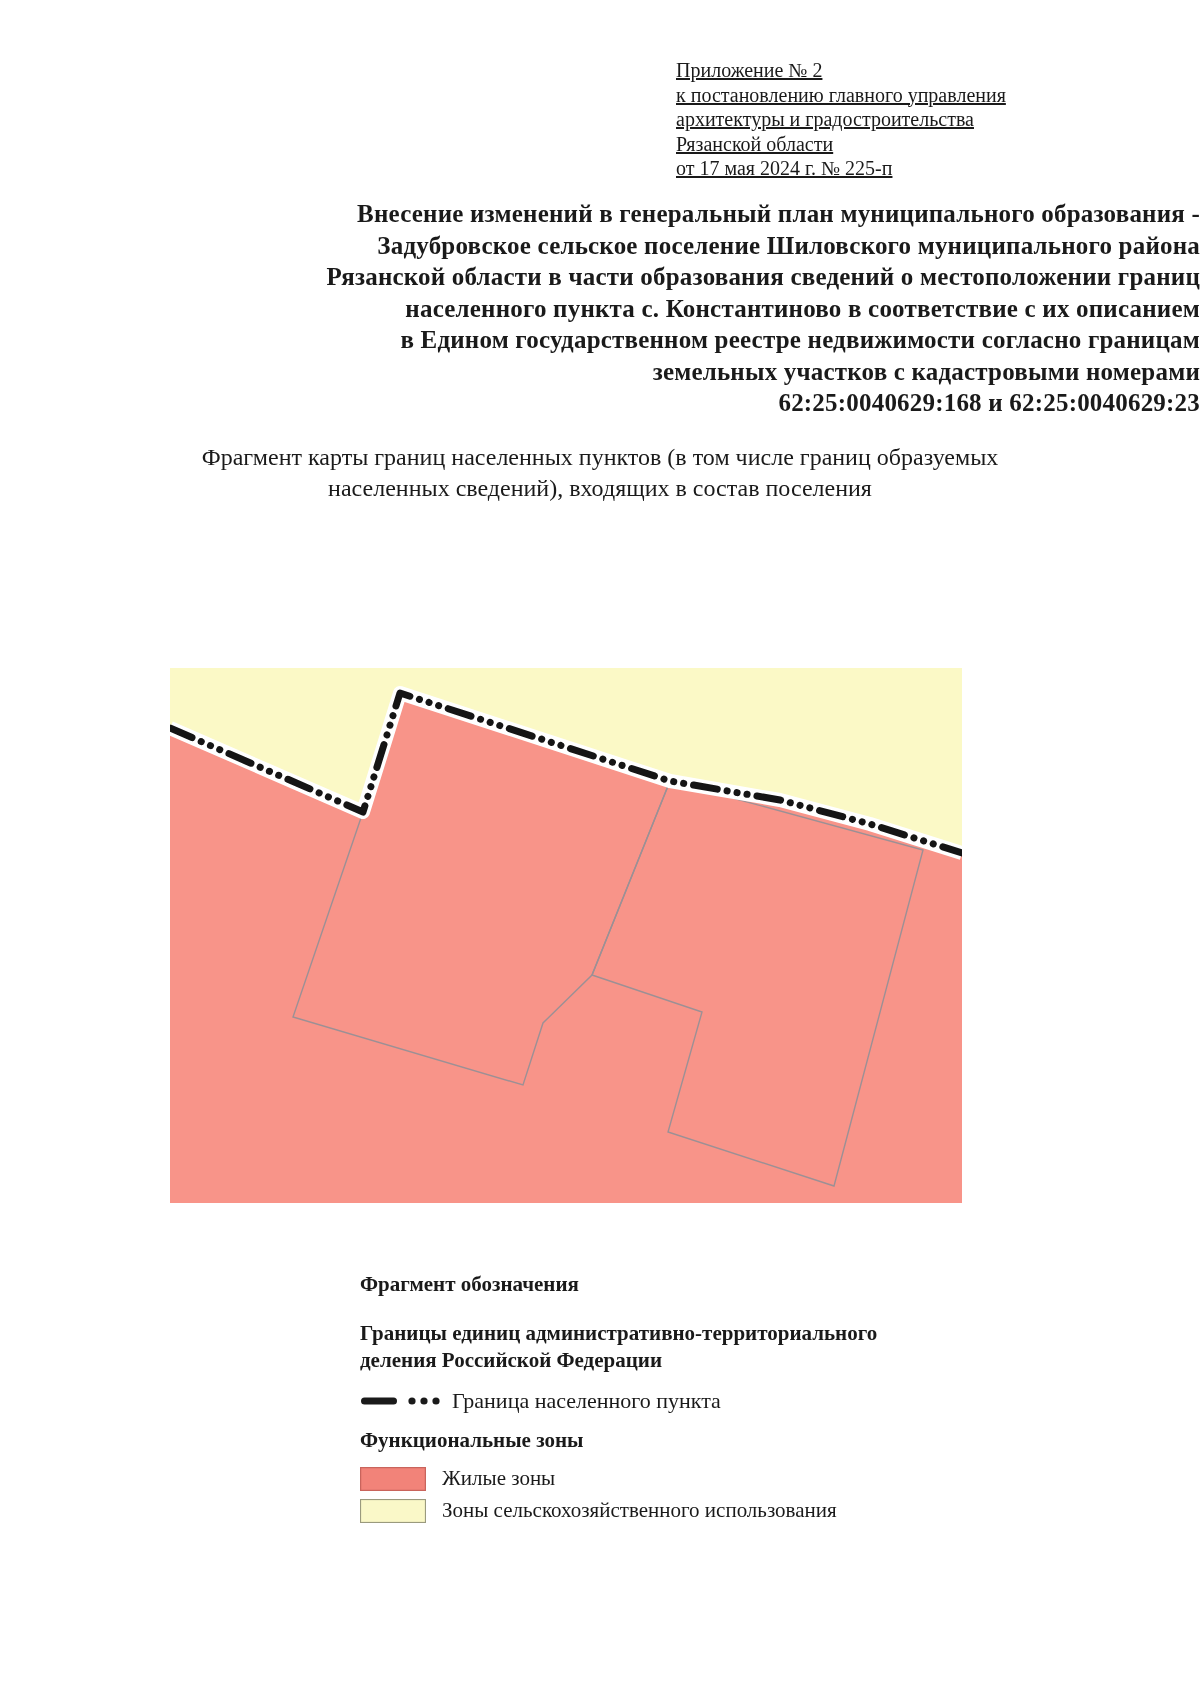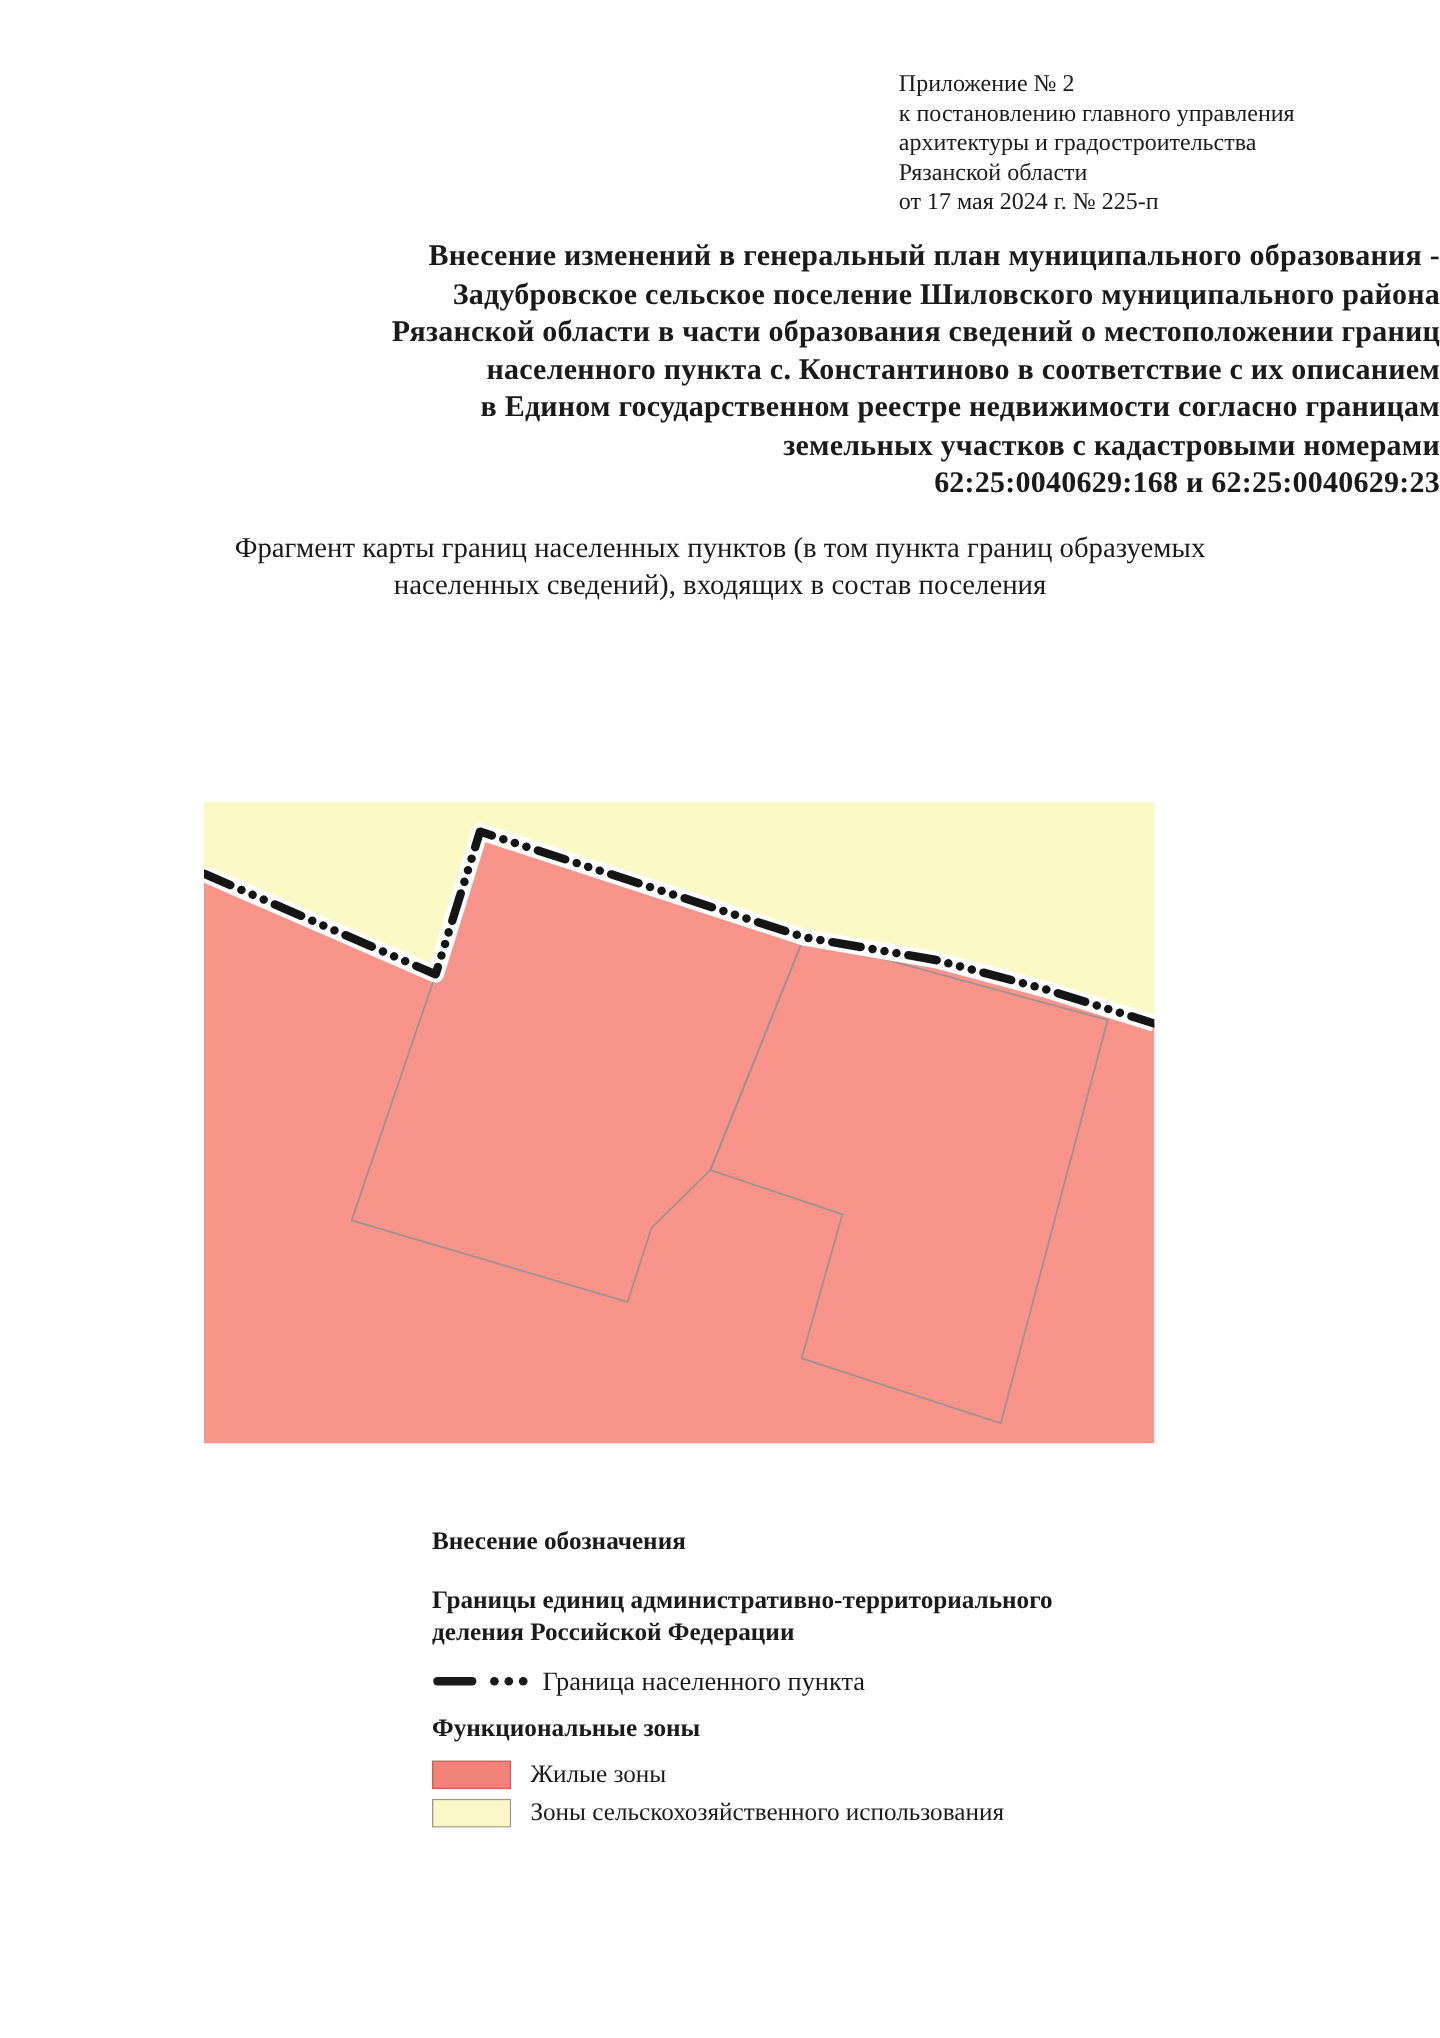--- a/index.html
+++ b/index.html
@@ -1,21 +1,21 @@
 <!DOCTYPE html>
 <html><head>
 <meta charset="utf-8">
 <style>
   html,body{margin:0;padding:0;}
   body{
     width:1200px;height:1698px;position:relative;background:#ffffff;
     font-family:"Liberation Serif", serif;color:#1a1a1a;overflow:hidden;
   }
   .abs{position:absolute;}
-  .corner-block{left:749px;top:58px;width:330px;font-size:20px;line-height:24.5px;}
+  .corner-block{left:676px;top:58px;width:330px;font-size:20px;line-height:24.5px;text-decoration:underline;}
   .title-block{left:0;right:0;top:198px;text-align:right;font-weight:bold;font-size:25px;line-height:31.5px;letter-spacing:.2px;}
   .subtitle-block{left:0;right:0;top:442px;text-align:center;font-size:24px;line-height:31px;}
   .map-frame{left:170px;top:668px;width:792px;height:535px;}
   .legend{left:360px;width:700px;}
   .legend-title{top:1272px;font-weight:bold;font-size:21px;}
   .legend-group-heading{top:1320px;width:540px;font-weight:bold;font-size:21px;line-height:27px;}
   .legend-sym-row{top:1388px;display:flex;align-items:center;}
   .legend-sym-row .lbl{font-size:22px;}
   .legend-zones-heading{top:1428px;font-weight:bold;font-size:21px;}
   .legend-zone-row{display:flex;align-items:center;gap:16px;}
@@ -39,40 +39,40 @@
   <div>Внесение изменений в генеральный план муниципального образования -</div>
   <div>Задубровское сельское поселение Шиловского муниципального района</div>
   <div>Рязанской области в части образования сведений о местоположении границ</div>
   <div>населенного пункта с. Константиново в соответствие с их описанием</div>
   <div>в Едином государственном реестре недвижимости согласно границам</div>
   <div>земельных участков с кадастровыми номерами</div>
   <div>62:25:0040629:168 и 62:25:0040629:23</div>
 </div>
 
 <div class="abs subtitle-block">
-  <div>Фрагмент карты границ населенных пунктов (в том пункта границ образуемых</div>
+  <div>Фрагмент карты границ населенных пунктов (в том числе границ образуемых</div>
   <div>населенных сведений), входящих в состав поселения</div>
 </div>
 
 <div class="abs map-frame">
   <svg width="792" height="535" viewBox="0 0 792 535">
 
     <rect x="0" y="0" width="792" height="535" fill="#FBF9C6"></rect>
 
     <polygon points="0,60 193,144 230,25 500,113 610,132 700,156 792,185 792,535 0,535" fill="#F89489"></polygon>
 
     <polygon fill="none" stroke-width="1.4" points="193,144 230,25 500,113 422,307 373,355 353,417 123,349" stroke="#9C9095"></polygon>
     <polygon fill="none" stroke-width="1.4" points="500,113 753,182 664,518 498,464 532,344 422,307" stroke="#9C9095"></polygon>
 
     <polyline fill="none" stroke-width="14" stroke-linejoin="round" points="0,60 193,144 230,25 500,113 610,132 700,156 792,185" stroke="#FFFFFF"></polyline>
     <polyline fill="none" stroke-width="7" stroke-linecap="round" stroke-linejoin="round" stroke-dasharray="24 10 0.1 10 0.1 10 0.1 10" points="0,60 193,144 230,25 500,113 610,132 700,156 792,185" stroke="#151515"></polyline>
   </svg>
 </div>
 
-<div class="abs legend legend-title">Внесение обозначения</div>
+<div class="abs legend legend-title">Фрагмент обозначения</div>
 
 <div class="abs legend legend-group-heading">Границы единиц административно-территориального деления Российской Федерации</div>
 
 <div class="abs legend legend-sym-row">
   <svg width="92" height="14" viewBox="0 0 92 14">
     <rect x="1" y="3.5" width="36" height="7" rx="3.5" fill="#1a1a1a"></rect>
     <circle cx="52" cy="7" r="3.6" fill="#1a1a1a"></circle>
     <circle cx="64" cy="7" r="3.6" fill="#1a1a1a"></circle>
     <circle cx="76" cy="7" r="3.6" fill="#1a1a1a"></circle>
   </svg>

